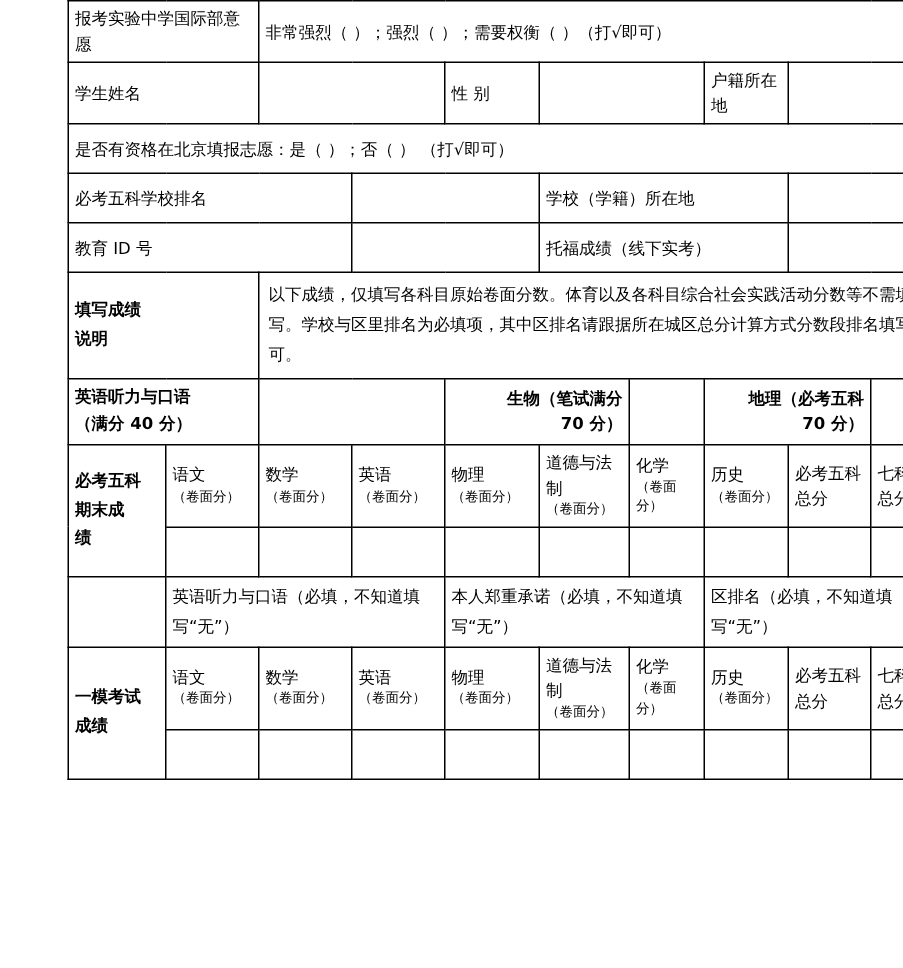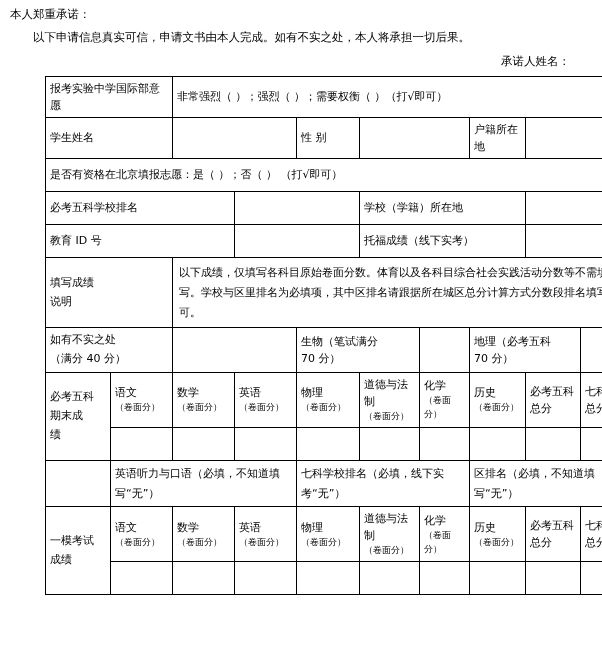--- a/index.html
+++ b/index.html
@@ -19,36 +19,31 @@
   table{border-collapse:collapse;width:590px;table-layout:fixed;margin-left:39px;}
   td{
     border:1px solid #000;
     padding:3px 4px;
     vertical-align:middle;
     font-size:11px;
     line-height:1.55;
     word-break:break-all;
   }
   .tall{height:26px;}
-  .cell-center{text-align:left;}
+  .cell-center{text-align:right;font-weight:bold;}
   .sub{font-size:9px;}
   .note{line-height:1.8;}
-  .vlabel{line-height:1.7;}
+  .vlabel{line-height:1.7;font-weight:bold;}
   .big-pad{padding:5px 6px;}
 </style>
 </head>
 <body>
 
 <div class="page">
 
-  <div class="intro">
-    <p class="p-title">本人郑重承诺：</p>
-    <p class="p-body">以下申请信息真实可信，申请文书由本人完成。如有不实之处，本人将承担一切后果。</p>
-    <p class="p-right">承诺人姓名：</p>
-  </div>
 
   <table>
     <colgroup>
       <col style="width:65px">
         <col style="width:62px">
         <col style="width:62px">
       <col style="width:62px">
         <col style="width:63px">
         <col style="width:60px">
       <col style="width:50px">
@@ -93,21 +88,21 @@
     <tr>
       <td colspan="2" class="vlabel">
         <div>填写成绩</div>
         <div>说明</div>
       </td>
       <td colspan="8" class="note big-pad">以下成绩，仅填写各科目原始卷面分数。体育以及各科目综合社会实践活动分数等不需填写。学校与区里排名为必填项，其中区排名请跟据所在城区总分计算方式分数段排名填写即可。</td>
     </tr>
 
     <tr>
       <td colspan="2" class="vlabel">
-        <div>如有不实之处</div>
+        <div>英语听力与口语</div>
         <div>（满分 40 分）</div>
       </td>
       <td colspan="2"></td>
       <td colspan="2" class="cell-center">
         <div>生物（笔试满分</div>
         <div>70 分）</div>
       </td>
       <td colspan="1"></td>
       <td colspan="2" class="cell-center">
         <div>地理（必考五科</div>
@@ -168,21 +163,21 @@
       <td class="tall"></td>
       <td class="tall"></td>
       <td class="tall"></td>
       <td class="tall"></td>
       <td class="tall"></td>
     </tr>
 
     <tr>
       <td></td>
       <td colspan="3" class="note">英语听力与口语（必填，不知道填写“无”）</td>
-      <td colspan="3" class="note">七科学校排名（必填，线下实考“无”）</td>
+      <td colspan="3" class="note">本人郑重承诺（必填，不知道填写“无”）</td>
       <td colspan="3" class="note">区排名（必填，不知道填写“无”）</td>
     </tr>
 
     <tr>
       <td rowspan="2" class="vlabel">
         <div>一模考试</div>
         <div>成绩</div>
       </td>
       <td>
         <div>语文</div>

